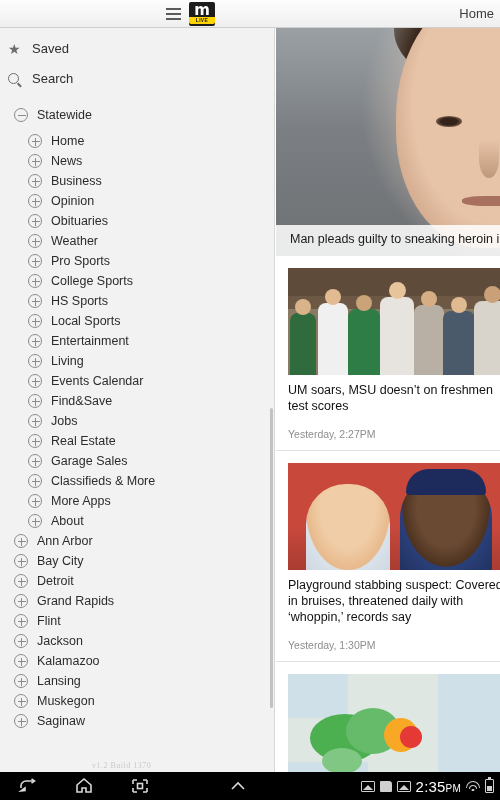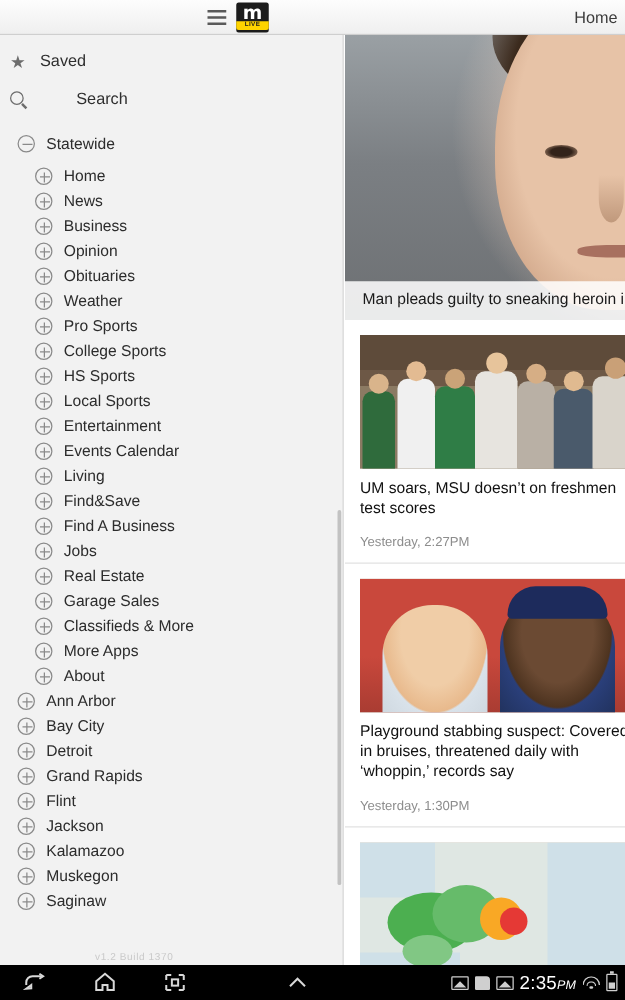--- a/index.html
+++ b/index.html
@@ -84,22 +84,23 @@
   .nav-item .ic { width: 26px; display: flex; align-items: center; justify-content: center; }
   .nav-item.lvl1 { padding-left: 8px; }
   .nav-item.lvl2 { padding-left: 22px; }
   .nav-item .txt { padding-left: 3px; }
 
   .scrollbar {
     position: absolute; right: 1px; top: 380px; width: 3px; height: 300px;
     background: #c2c2c2; border-radius: 2px;
   }
   .watermark {
-    position: absolute; bottom: 2px; left: 76px; font-size: 8px; color: #c9c9c9;
+    position: absolute; bottom: 2px; left: 92px; font-size: 8px; color: #c9c9c9;
     letter-spacing: .5px;
+    font-family: Liberation Serif, serif;
   }
 
   
   .content {
     position: absolute; top: 28px; left: 276px; width: 224px; height: 744px;
     background: #ffffff; overflow: hidden;
   }
   .content-inner { position: relative; width: 500px; }
 
   .hero { position: relative; width: 500px; height: 228px; overflow: hidden; background:#b9b3ac; }
@@ -169,21 +170,21 @@
 
   
   .navbar {
     position: absolute; left: 0; bottom: 0; width: 500px; height: 28px;
     background: #000; display: flex; align-items: center;
   }
   .nav-btn { width: 56px; height: 28px; display:flex; align-items:center; justify-content:center; }
   .nav-ico { fill: none; stroke: #d8d8d8; stroke-width: 1.6; }
   .nav-right { margin-left: auto; display: flex; align-items: center; padding-right: 6px; gap: 5px; }
   .clock { color: #fff; font-size: 15px; letter-spacing: .2px; }
-  .clock .ampm { font-size: 10px; font-style: italic; }
+  .clock .ampm { font-size: 10px; }
   .batt {
     width: 9px; height: 14px; border: 1.3px solid #cfcfcf; border-radius: 1px; position: relative;
   }
   .batt:before { content:""; position:absolute; top:-3px; left:2.2px; width:3px; height:2px; background:#cfcfcf; }
   .batt:after { content:""; position:absolute; left:1px; right:1px; bottom:1px; height:5px; background:#cfcfcf; }
   .wifi { width: 14px; height: 11px; position: relative; }
   .wifi span { position:absolute; left:50%; transform: translateX(-50%);
     border: 1.4px solid #cfcfcf; border-bottom: none; border-radius: 10px 10px 0 0; }
   .wifi .w1 { width: 14px; height: 7px; top: 0; }
   .wifi .w2 { width: 8px;  height: 4px; top: 4px; }
@@ -215,21 +216,21 @@
   </div>
 
   <div class="sidebar">
     <div class="side-top">
       <div class="side-row big">
         <span class="ic">
             <span class="star">★</span>
           </span>
         <span class="side-label">Saved</span>
       </div>
-      <div class="side-row big" style="margin-top:5px;gap:29px;">
+      <div class="side-row big" style="margin-top:5px;">
         <span class="ic">
             <span class="mag"></span>
           </span>
         <span class="side-label">Search</span>
       </div>
     </div>
 
     <div style="height:14px"></div>
 
     <div class="nav-item lvl1">
@@ -303,44 +304,38 @@
       <div class="nav-item lvl2">
           <span class="ic">
             <span class="circ"></span>
           </span>
           <span class="txt">Entertainment</span>
         </div>
       <div class="nav-item lvl2">
           <span class="ic">
             <span class="circ"></span>
           </span>
+          <span class="txt">Living</span>
+        </div>
+      <div class="nav-item lvl2">
+          <span class="ic">
+            <span class="circ"></span>
+          </span>
           <span class="txt">Events Calendar</span>
         </div>
       <div class="nav-item lvl2">
           <span class="ic">
             <span class="circ"></span>
           </span>
-          <span class="txt">Living</span>
-        </div>
-      <div class="nav-item lvl2">
-          <span class="ic">
-            <span class="circ"></span>
-          </span>
           <span class="txt">Find&amp;Save</span>
         </div>
       <div class="nav-item lvl2">
           <span class="ic">
             <span class="circ"></span>
           </span>
-          <span class="txt">Find A Business</span>
-        </div>
-      <div class="nav-item lvl2">
-          <span class="ic">
-            <span class="circ"></span>
-          </span>
           <span class="txt">Jobs</span>
         </div>
       <div class="nav-item lvl2">
           <span class="ic">
             <span class="circ"></span>
           </span>
           <span class="txt">Real Estate</span>
         </div>
       <div class="nav-item lvl2">
           <span class="ic">
@@ -401,20 +396,26 @@
           <span class="ic">
             <span class="circ"></span>
           </span>
           <span class="txt">Jackson</span>
         </div>
       <div class="nav-item lvl1">
           <span class="ic">
             <span class="circ"></span>
           </span>
           <span class="txt">Kalamazoo</span>
+        </div>
+      <div class="nav-item lvl1">
+          <span class="ic">
+            <span class="circ"></span>
+          </span>
+          <span class="txt">Lansing</span>
         </div>
       <div class="nav-item lvl1">
           <span class="ic">
             <span class="circ"></span>
           </span>
           <span class="txt">Muskegon</span>
         </div>
       <div class="nav-item lvl1">
           <span class="ic">
             <span class="circ"></span>

